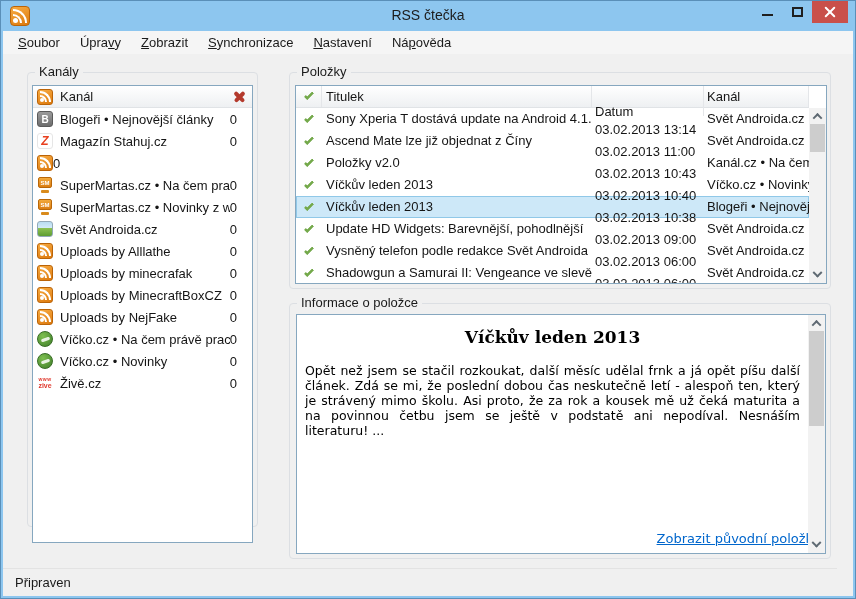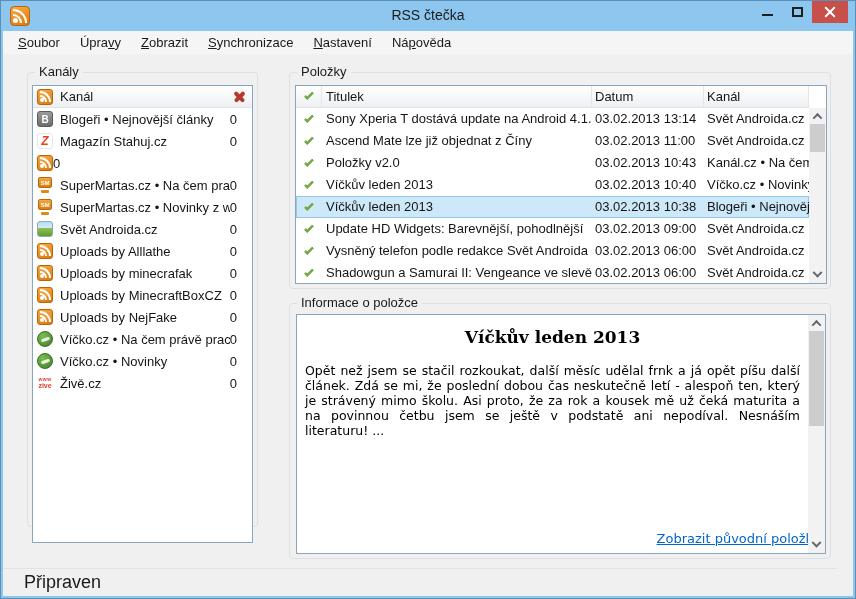--- a/index.html
+++ b/index.html
@@ -50,21 +50,21 @@
   .items-table { position:absolute; left:5px; top:12px; width:532px; height:199px; background:#fff;
                  border:1px solid var(--panel_border,#86a7bf); overflow:hidden; }
   .it-header { display:flex; height:22px; background:linear-gradient(#ffffff,#eef0f2); border-bottom:1px solid #e0e3e6;
                margin-right:17px;justify-content:flex-end; }
   .it-header .cell { border-right:1px solid #e4e6e9; }
   .it-row { display:flex; height:22px; align-items:center; margin-right:17px; }
   .it-row.selected { background:var(--selection_bg,#cde8f8); box-shadow:inset 0 0 0 1px var(--selection_border,#90c8e8); }
   .cell { display:flex; align-items:center; font-size:13px; color:#151515; height:100%; }
   .c-check { width:26px; flex:none; justify-content:center; }
   .c-title { flex:1; min-width:0; padding:0 4px; white-space:nowrap; overflow:hidden; display:block; line-height:21px; }
-  .c-date  { width:112px; flex:none; padding:0 3px; white-space:nowrap; overflow:hidden; display:block; line-height:21px; }
+  .c-date  { width:112px; flex:none; padding:15px 3px; white-space:nowrap; overflow:hidden; display:block; line-height:21px; }
   .c-chan  { width:105px; flex:none; padding:0 3px; white-space:nowrap; overflow:hidden; display:block; line-height:21px; }
 
   
   .vscroll { position:absolute; right:0; width:17px; background:#f2f2f2; display:flex; flex-direction:column; align-items:center; }
   #items-scroll { top:22px; bottom:0; }
   #info-scroll { top:0; bottom:0; }
   .sb-btn { height:16px; width:17px; flex:none; display:flex; align-items:center; justify-content:center; }
   .chev { width:7px; height:7px; border-left:2px solid #5f6a73; border-top:2px solid #5f6a73; }
   .chev.up { transform:rotate(45deg) translate(1px,1px); }
   .chev.down { transform:rotate(225deg) translate(2px,2px); }
@@ -79,21 +79,21 @@
   .info-title { text-align:center; font-family:"DejaVu Serif","Liberation Serif",serif; font-weight:bold;
                 font-size:17px; margin:2px 0 16px 0; }
   .meta-line { line-height:17px; }
   .meta-line b { font-weight:bold; }
   a.meta-link, a.orig-link { color:var(--link,#0066cc); text-decoration:underline; cursor:pointer; }
   .info-body { margin-top:5px; text-align:justify; line-height:15px; }
   .orig-link { position:absolute; bottom:7px; right:4px; font-size:13px; font-family:"DejaVu Sans",sans-serif; }
 
   
   .statusbar { position:absolute; left:0; right:16px; bottom:0; height:28px; border-top:1px solid #e3e3e3;
-               display:flex; align-items:center; padding-left:21px; font-size:18px; color:#1a1a1a; }
+               display:flex; align-items:center; padding-left:12px; font-size:13px; color:#1a1a1a; }
 
   
   .icn { display:inline-flex; width:16px; height:16px; position:relative; flex:none; border-radius:3px;
          align-items:center; justify-content:center; overflow:visible; }
   .icn i { display:block; }
   .icn.rss { background:linear-gradient(160deg,#f7ab42,#dd7a0e); border:1px solid #bb6408; }
   .icn.rss .dot { position:absolute; left:2px; bottom:2px; width:4px; height:4px; background:#fff; border-radius:50%; }
   .icn.rss .a1 { position:absolute; left:2px; bottom:2px; width:7px; height:7px;
                  border-top:2px solid #fff; border-right:2px solid #fff; border-top-right-radius:100%; }
   .icn.rss .a2 { position:absolute; left:2px; bottom:2px; width:11px; height:11px;

